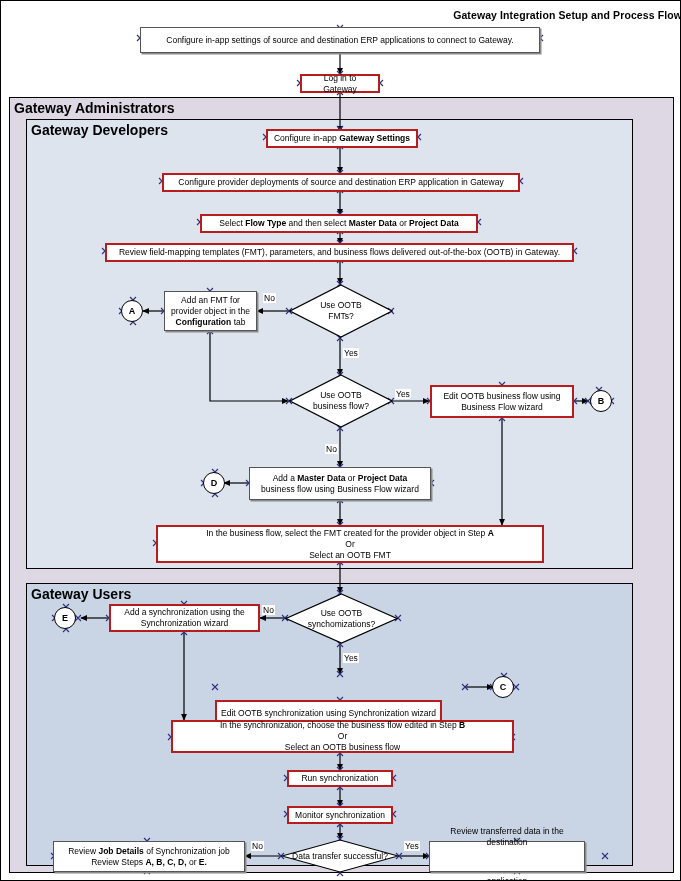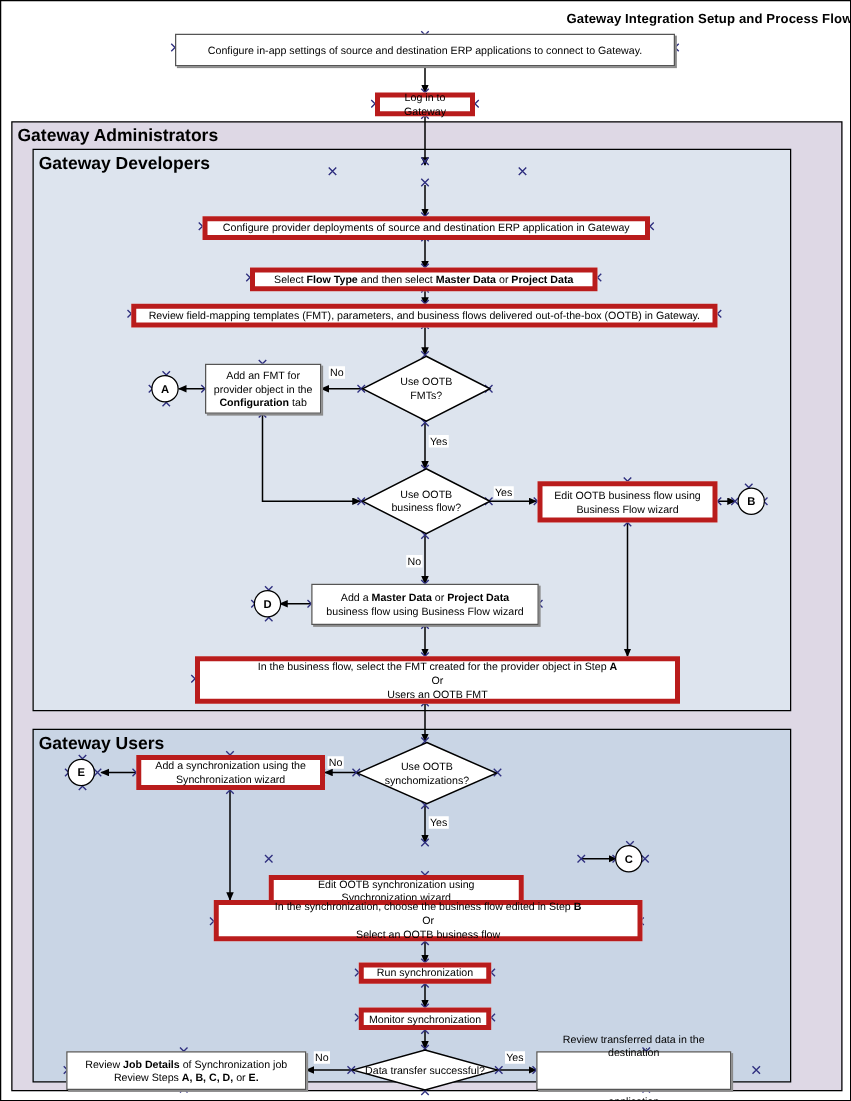--- a/index.html
+++ b/index.html
@@ -45,21 +45,21 @@
     font-weight: bold;
     color: #000000;
     white-space: nowrap;
     text-align: right;
   }
   
   .node {
     position: absolute;
     box-sizing: border-box;
     background: #ffffff;
-    border: 4px solid #b91c1c;
+    border: 2px solid #b91c1c;
     display: flex;
     align-items: center;
     justify-content: center;
     text-align: center;
     font-size: 8.5px;
     line-height: 11px;
     color: #000000;
     padding: 1px 4px;
   }
   .node.shadow {
@@ -340,20 +340,23 @@
   </svg>
 
   <div class="node shadow" style="left:139px; top:26px; width:400px; height:26px;">
     <span class="txt">Configure in-app settings of source and destination ERP applications to connect to Gateway.</span>
   </div>
 
   <div class="node" style="left:299px; top:73px; width:80px; height:19px;">
     <span class="txt">Log in to Gateway</span>
   </div>
 
+  <div class="node" style="left:265px; top:128px; width:152px; height:19px;">
+    <span class="txt"><span>Configure in-app </span><b>Gateway Settings</b></span>
+  </div>
 
   <div class="node" style="left:199px; top:213px; width:278px; height:19px;">
     <span class="txt"><span>Select </span><b>Flow Type</b><span> and then select </span><b>Master Data</b><span> or </span><b>Project Data</b></span>
   </div>
 
   <div class="node" style="left:161px; top:172px; width:358px; height:19px;">
     <span class="txt">Configure provider deployments of source and destination ERP application  in Gateway</span>
   </div>
 
   <div class="node" style="left:104px; top:242px; width:469px; height:19px;">
@@ -408,21 +411,21 @@
     <span class="txt">business flow using Business Flow wizard</span>
   </div>
 
   <div class="conn" style="left:202px; top:471px;">
     <span>D</span>
   </div>
 
   <div class="node" style="left:155px; top:524px; width:388px; height:38px; flex-direction:column;">
     <span class="txt"><span>In the business flow, select the FMT created for the provider object in Step </span><b>A</b></span>
     <span class="txt">Or</span>
-    <span class="txt">Users an OOTB FMT</span>
+    <span class="txt">Select an OOTB FMT</span>
   </div>
 
   <div class="diamond" style="left:284px; top:592px; width:113px; height:51px;">
     <svg viewBox="0 0 113 51" preserveAspectRatio="none">
       <polygon points="56.5,1 112,25.5 56.5,50 1,25.5" fill="#ffffff" stroke="#000000" stroke-width="1.2"></polygon>
     </svg>
     <div class="dtext">
       <div>
         <div>Use OOTB</div>
         <div>synchomizations?</div>
@@ -432,21 +435,21 @@
 
   <div class="node" style="left:108px; top:603px; width:151px; height:28px; flex-direction:column;">
     <span class="txt">Add a synchronization using the</span>
     <span class="txt">Synchronization wizard</span>
   </div>
 
   <div class="conn" style="left:53px; top:606px;">
     <span>E</span>
   </div>
 
-  <div class="node" style="left:214px; top:699px; width:204px; height:26px;">
+  <div class="node" style="left:214px; top:699px; width:227px; height:26px;">
     <span class="txt">Edit OOTB synchronization using Synchronization wizard</span>
   </div>
 
   <div class="conn" style="left:491px; top:675px;">
     <span>C</span>
   </div>
 
   <div class="node" style="left:170px; top:719px; width:343px; height:33px; flex-direction:column;">
     <span class="txt"><span>In the synchronization, choose the business flow edited in Step </span><b>B</b></span>
     <span class="txt">Or</span>

